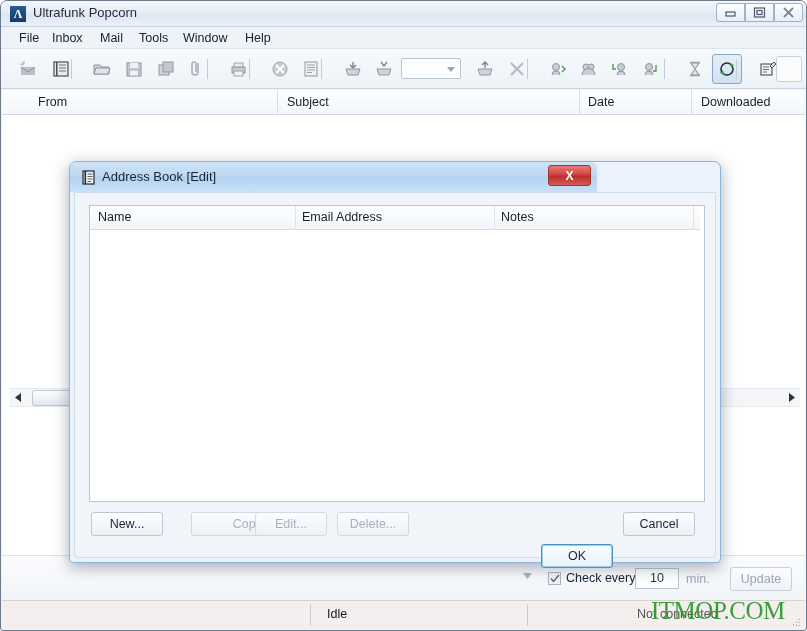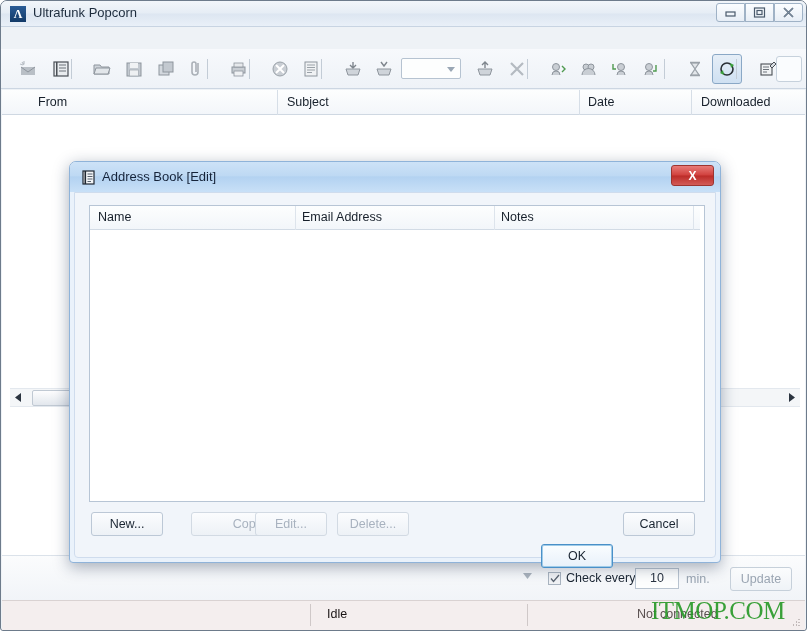--- a/index.html
+++ b/index.html
@@ -287,21 +287,21 @@
     position: absolute;
     left: 68px; top: 160px;
     width: 652px; height: 402px;
     background: #eaf2fb;
     border: 1px solid #8fb3d9;
     border-radius: 7px 7px 4px 4px;
     box-shadow: 0 4px 16px rgba(20,40,70,.38);
   }
   #dlg-titlebar {
     position: absolute; left: 0; top: 0;
-    width: 650px; height: 30px;
+    width: 527px; height: 30px;
     background: linear-gradient(to bottom, #cde2f7 0%, #bed9f3 45%, #b3d2f1 50%, #c8e0f7 100%);
     border-radius: 6px 6px 0 0;
   }
   #dlg-icon {
     position: absolute; left: 11px; top: 8px;
     width: 15px; height: 15px;
   }
   #dlg-title {
     position: absolute; left: 32px; top: 7px;
     font-size: 13px; color: #16243a;
@@ -390,20 +390,28 @@
         </svg>
     </div>
     <div class="wbtn" id="btn-close">
       <svg width="13" height="11" viewBox="0 0 13 11">
           <path d="M2 1 L11 10 M11 1 L2 10" stroke="#4a5a6c" stroke-width="1.6" fill="none"></path>
           <path d="M2 1 L11 10 M11 1 L2 10" stroke="#8fa3b8" stroke-width="0.6" fill="none"></path>
         </svg>
     </div>
   </div>
 
+  <div id="menu-bar">
+    <div class="menu-item" style="left:14px">File</div>
+    <div class="menu-item" style="left:47px">Inbox</div>
+    <div class="menu-item" style="left:95px">Mail</div>
+    <div class="menu-item" style="left:134px">Tools</div>
+    <div class="menu-item" style="left:178px">Window</div>
+    <div class="menu-item" style="left:240px">Help</div>
+  </div>
 
   <div id="toolbar">
 
     <div class="tbtn" style="left:12px">
       <svg width="20" height="18" viewBox="0 0 20 18">
           <path d="M3 7 L17 7 L17 15 L3 15 Z" fill="#b9bfc6"></path>
           <path d="M3 7 L10 12 L17 7" fill="none" stroke="#8e959d" stroke-width="1"></path>
           <path d="M4 2 L6 5 M2 4 L5 5 M6 1 L6 4" stroke="#b9bfc6" stroke-width="1.2"></path>
         </svg>
     </div>

